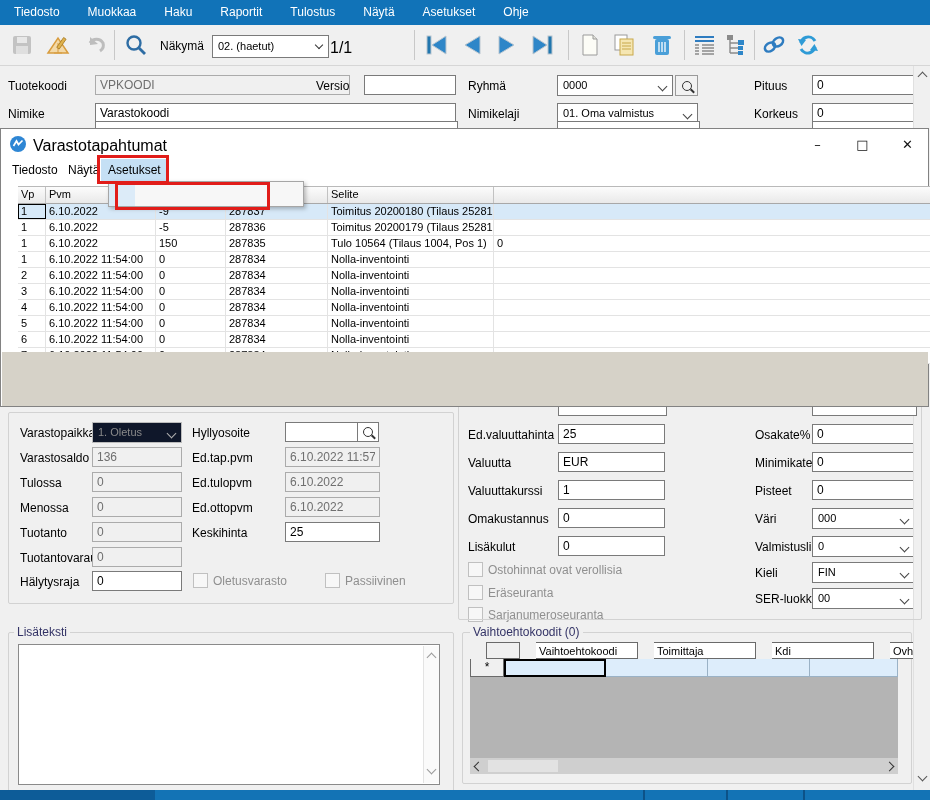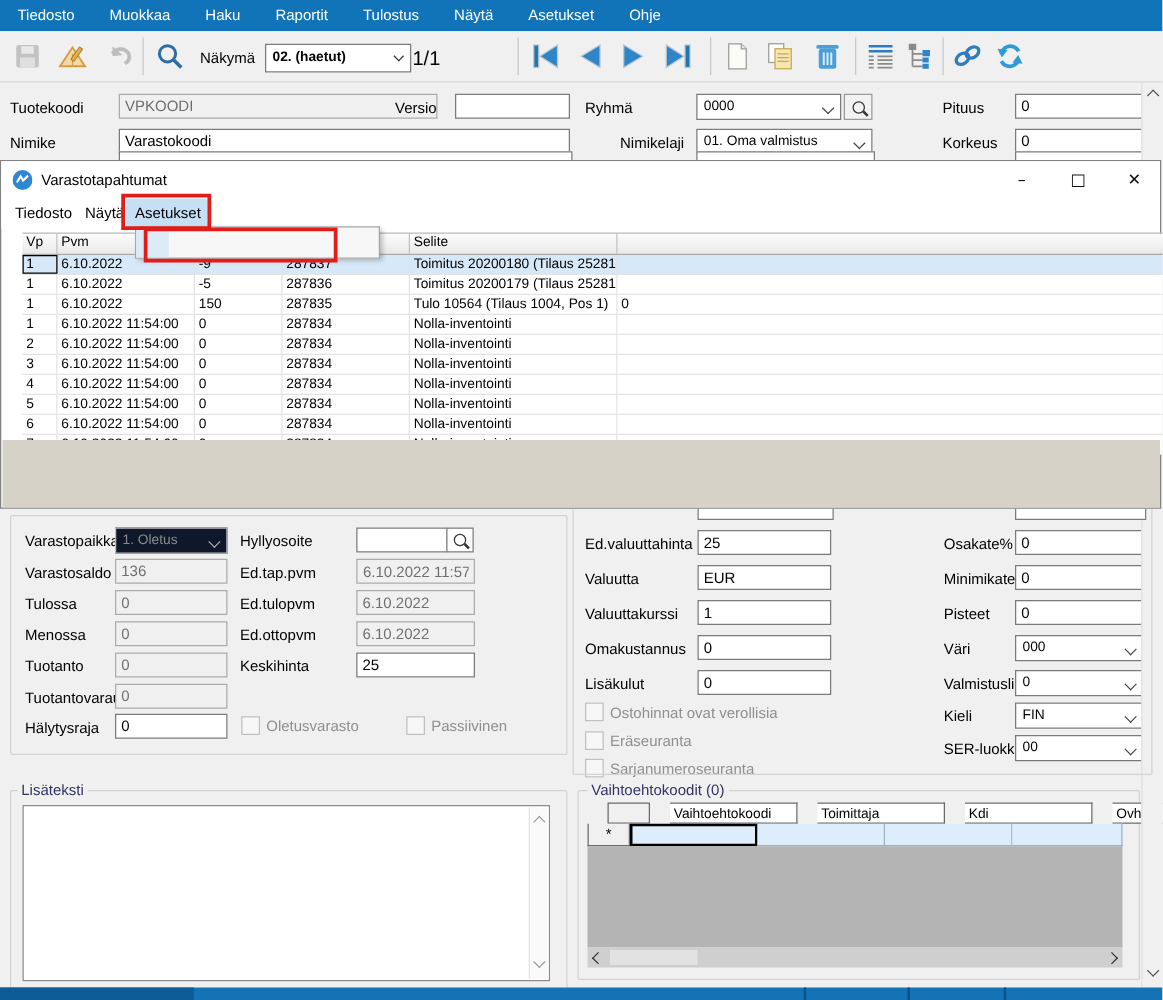--- a/index.html
+++ b/index.html
@@ -8,21 +8,21 @@
   .abs{position:absolute;}
   
   .menubar{left:0;top:0;width:930px;height:25px;background:#1173b8;display:flex;align-items:center;z-index:2;}
   .menubar span{color:#fff;font-size:12px;padding:0 14px;line-height:25px;cursor:default;}
   
   .toolbar{left:0;top:25px;width:930px;height:40px;background:#f0f0f0;border-bottom:1px solid #d6d6d6;z-index:2;}
   .tbtn{position:absolute;top:6px;width:28px;height:28px;display:flex;align-items:center;justify-content:center;}
   .tsep{position:absolute;top:5px;width:1px;height:30px;background:#c8c8c8;}
   .view-label{position:absolute;left:160px;top:14px;font-size:12px;}
   .view-combo{position:absolute;left:212px;top:10px;width:110px;height:21px;background:#fff;border:1px solid #7a7a7a;
-              font-size:11px;line-height:20px;padding-left:5px;font-weight:bold;}
+              font-size:11px;line-height:20px;padding-left:5px;}
   .page-ind{position:absolute;left:330px;top:14px;font-size:16px;}
   .chev{display:inline-block;width:6px;height:6px;border-right:1.4px solid #444;border-bottom:1.4px solid #444;transform:rotate(45deg);}
   .chev.up{transform:rotate(-135deg);}
   .chev.left{transform:rotate(135deg);}
   .chev.right{transform:rotate(-45deg);}
   .combo-arrow{position:absolute;right:6px;top:6px;}
   
   .flabel{position:absolute;font-size:12px;white-space:nowrap;}
   .finput{position:absolute;height:20px;border:1px solid #7a7a7a;background:#fff;font-size:12px;
           font-family:"Liberation Sans",sans-serif;padding:0 4px;box-sizing:border-box;}
@@ -38,21 +38,21 @@
   .cbox{position:absolute;width:13px;height:13px;border:1px solid #c0c0c0;background:#f7f7f7;}
   .clabel{position:absolute;font-size:12px;color:#8f8f8f;white-space:nowrap;}
   .groupbox{position:absolute;border:1px solid #d2d2d2;border-radius:2px;}
   .gcaption{position:absolute;font-size:12px;color:#333366;background:#f0f0f0;padding:0 3px;white-space:nowrap;}
   
   .pagescroll{left:913px;top:65px;width:17px;height:725px;background:#f0f0f0;border-left:1px solid #e0e0e0;z-index:1;}
   .pagescroll .chev{position:absolute;left:5px;border-color:#555;}
   
   .dialog{left:0;top:128px;width:929px;height:279px;background:#fff;border:1px solid #828282;box-sizing:border-box;z-index:10;}
   .dtitle{position:absolute;left:0;top:0;width:100%;height:30px;background:#fff;}
-  .dtitle .ttext{position:absolute;left:32px;top:8px;font-size:12px;}
+  .dtitle .ttext{position:absolute;left:32px;top:8px;font-size:16px;}
   .winbtn{position:absolute;top:0;width:45px;height:30px;display:flex;align-items:center;justify-content:center;
           font-size:13px;color:#111;font-family:"DejaVu Sans",sans-serif;}
   .dmenu{position:absolute;left:0;top:30px;width:100%;height:23px;background:#fff;}
   .dmenu span{position:absolute;top:0;font-size:12px;line-height:23px;padding:0 7px;}
   .dmenu .hl{background:#c5e0f5;}
   
   .vt-table{position:absolute;left:1px;top:57px;width:926px;padding-left:16px;}
   .vt-hrow{display:flex;height:16px;background:linear-gradient(#fcfcfc,#e9e9e9);border-top:1px solid #b9b9b9;border-bottom:1px solid #a8a8a8;}
   .vt-hcell{font-size:11px;line-height:15px;padding-left:3px;border-right:1px solid #c2c2c2;box-sizing:border-box;overflow:hidden;white-space:nowrap;}
   .vt-row{display:flex;height:15px;background:#fff;border-bottom:1px solid #e3e3e3;}
@@ -229,21 +229,21 @@
   <span class="combo-arrow chev"></span>
 </div>
 <div class="sbtn" style="left:675px;top:75px;">
     <span class="mag"></span>
   </div>
 <div class="abs flabel" style="left:754px;top:79px;">Pituus</div>
 <input class="finput" style="left: 812px; top: 75px; width: 103px;" value="0">
 
 <div class="abs flabel" style="left:8px;top:107px;">Nimike</div>
 <input class="finput" style="left: 95px; top: 103px; width: 361px;" value="Varastokoodi">
-<div class="abs flabel" style="left:496px;top:107px;">Nimikelaji</div>
+<div class="abs flabel" style="left:468px;top:107px;">Nimikelaji</div>
 <div class="fcombo" style="left:557px;top:103px;width:141px;">
   <span>01. Oma valmistus</span>
   <span class="combo-arrow chev"></span>
 </div>
 <div class="abs flabel" style="left:754px;top:107px;text-align:center;">Korkeus</div>
 <input class="finput" style="left: 812px; top: 103px; width: 103px;" value="0">
 
 <div class="abs" style="left:95px;top:121px;width:361px;height:18px;background:#fff;border:1px solid #7a7a7a;"></div>
 <div class="abs" style="left:557px;top:121px;width:141px;height:18px;background:#fff;border:1px solid #7a7a7a;"></div>
 <div class="abs" style="left:812px;top:121px;width:103px;height:18px;background:#fff;border:1px solid #7a7a7a;"></div>

